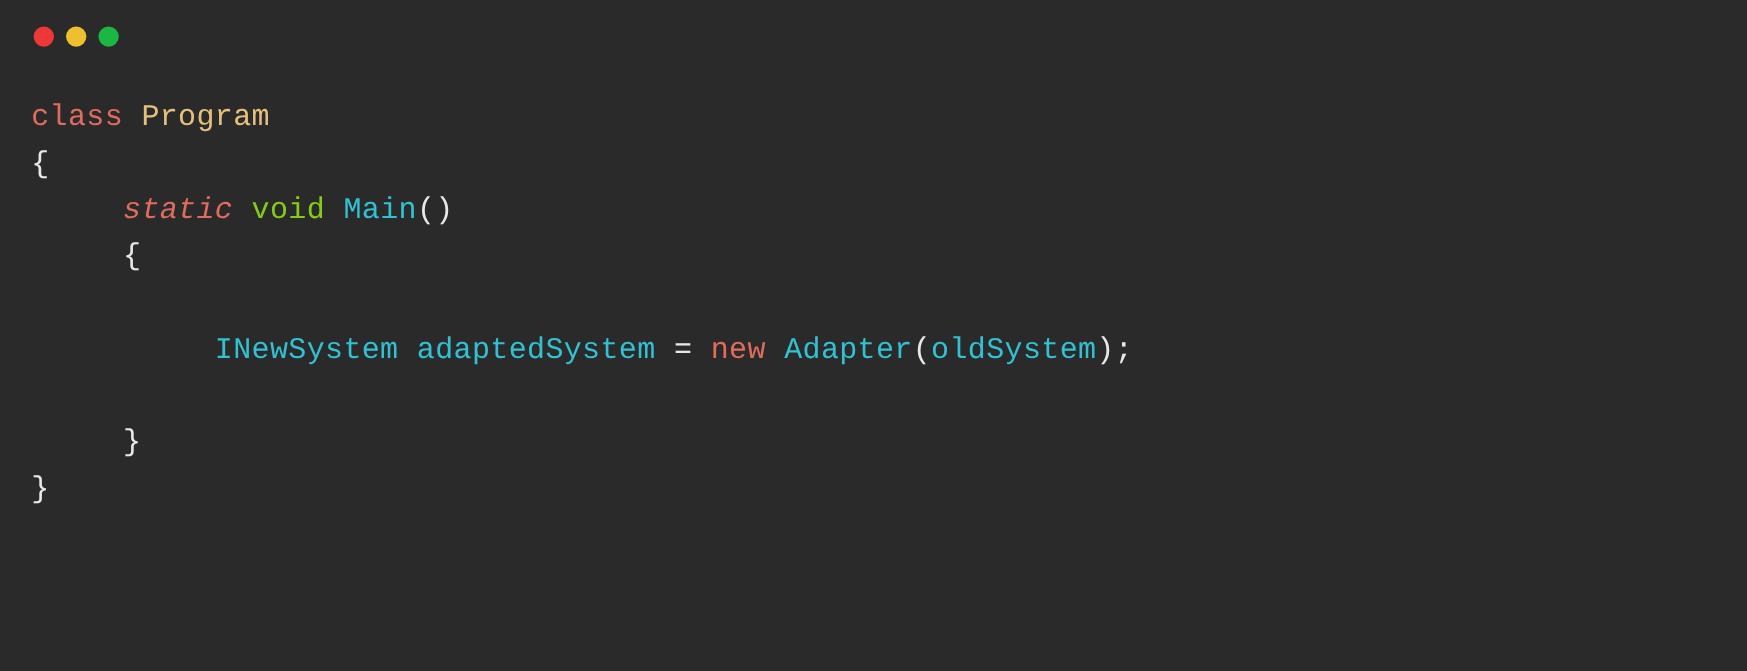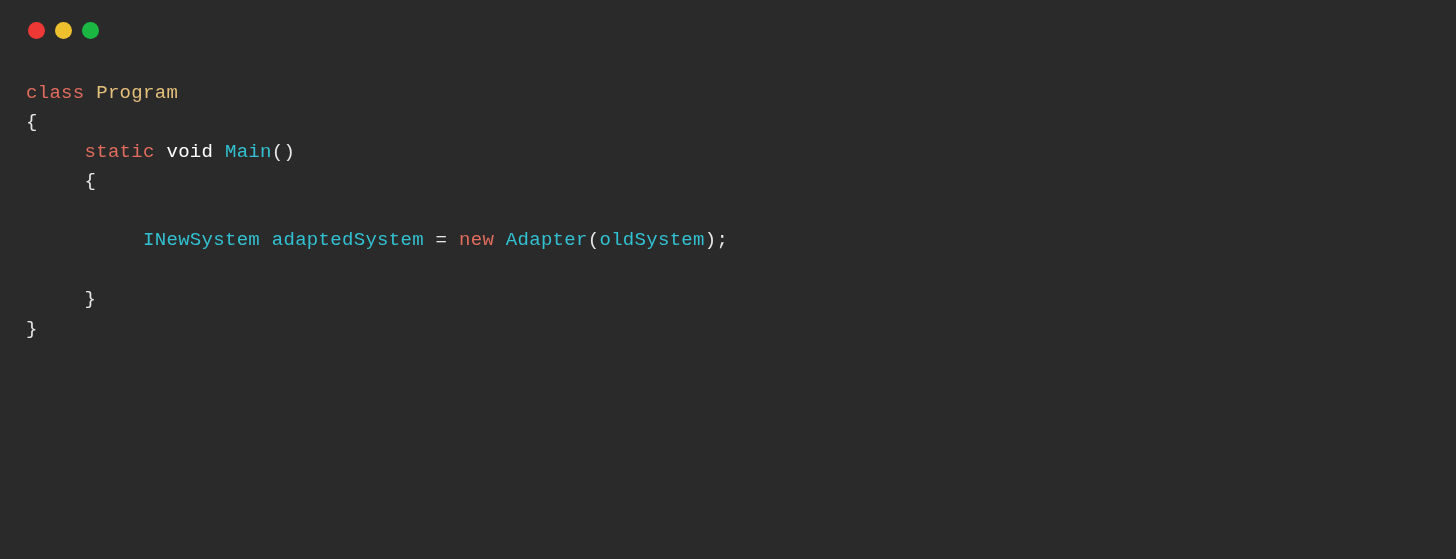--- a/index.html
+++ b/index.html
@@ -23,30 +23,30 @@
     .dot {
       width: 17px;
       height: 17px;
       border-radius: 50%;
     }
     .dot-red { background: #ed3835; }
     .dot-yellow { background: #eec02e; }
     .dot-green { background: #1ab742; }
     .code-area {
       padding: 40px 0 0 26px;
-      font-size: 19px;
+      font-size: 25px;
       line-height: 1.55;
       letter-spacing: 0.3px;
     }
     .line {
       white-space: pre;
     }
     .kw-class { color: #e06c5d; }
-    .kw-static { color: #e06c5d; }
-    .kw-void { color: #ffffff; margin-top: 20px; }
+    .kw-static { color: #e06c5d; font-style: italic; }
+    .kw-void { color: #84cc16; margin-top: 20px; }
     .kw-new { color: #e06c5d; }
     .type-name { color: #e5c07b; }
     .method-name { color: #32c1d2; }
     .identifier { color: #32c1d2; }
     .punct { color: #e8e8e8; }
     .brace { color: #e8e8e8; }
     .dot-op { color: #e8e8e8; }
   </style>
 </head>
 <body>

